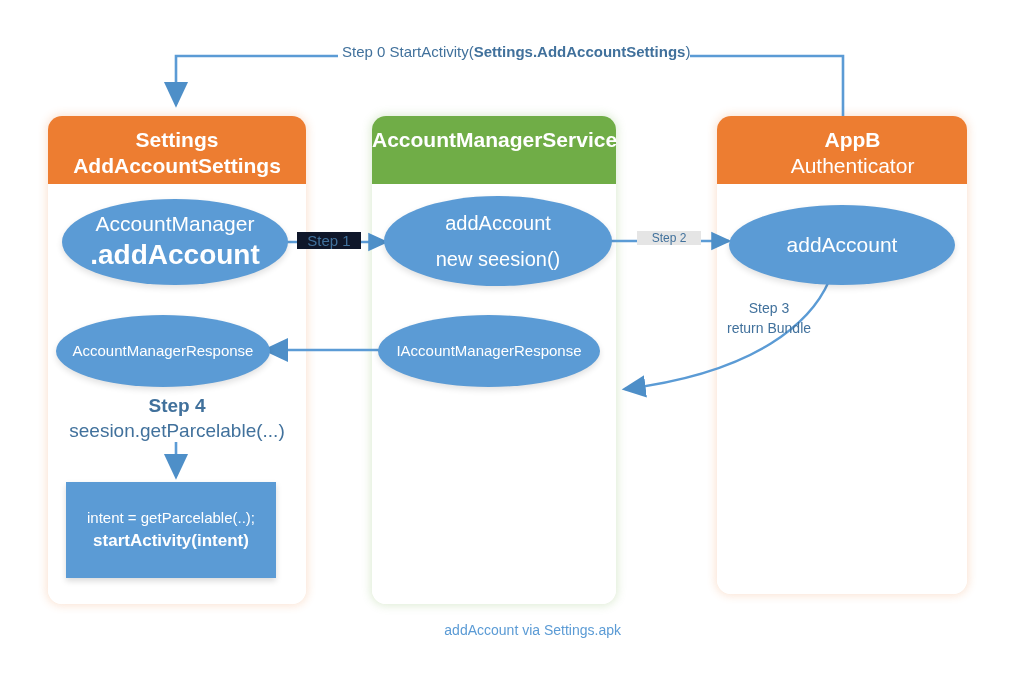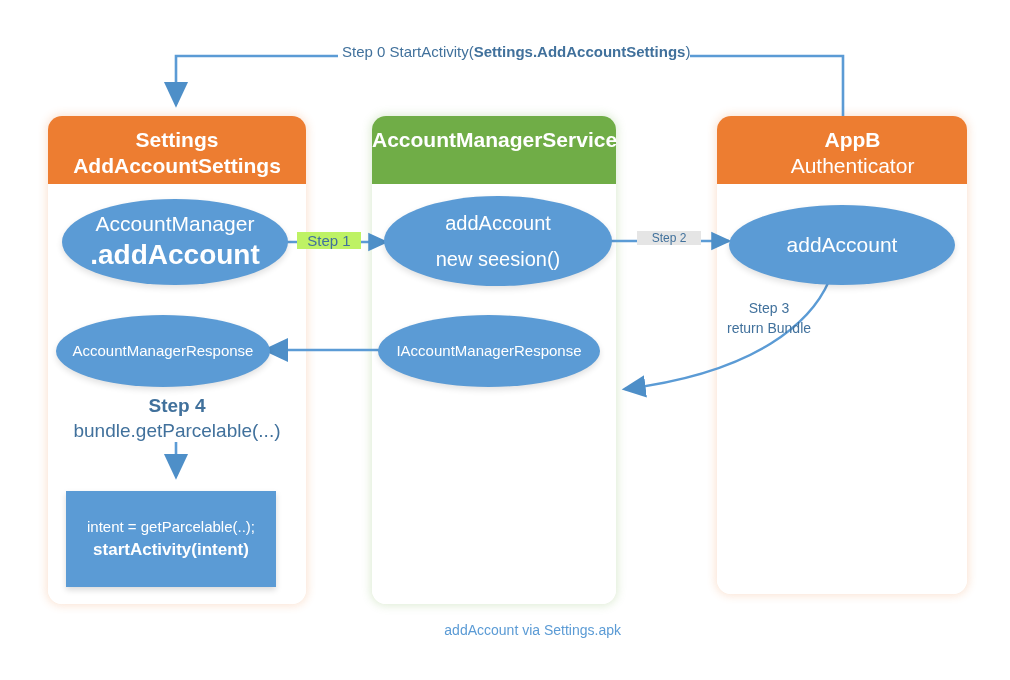--- a/index.html
+++ b/index.html
@@ -62,21 +62,20 @@
     position:absolute;
     background:#5B9BD5;
     color:#ffffff;
     display:flex;
     flex-direction:column;
     align-items:center;
     justify-content:center;
     text-align:left;
     box-shadow:0 3px 6px rgba(0,0,0,0.15);
     box-sizing:border-box;
-    margin-top:9px;
   }
   .rectnode .r1{font-size:15px;line-height:1.45;}
   .rectnode .r2{font-size:17px;font-weight:bold;line-height:1.45;}
 
   
   .lbl{
     position:absolute;
     color:#41719C;
     text-align:center;
     white-space:nowrap;
@@ -161,32 +160,32 @@
   </div>
 
   <div class="ellipse" style="left:56px;top:315px;width:214px;height:72px;">
     <div class="ln" style="font-size:15px;">AccountManagerResponse</div>
   </div>
 
   <div class="ellipse" style="left:378px;top:315px;width:222px;height:72px;">
     <div class="ln" style="font-size:15px;">IAccountManagerResponse</div>
   </div>
 
-  <div class="lbl" style="left:297px;top:232px;width:64px;font-size:15px;background:#bef264;">Step 1</div>
+  <div class="lbl" style="left:297px;top:232px;width:64px;font-size:15px;background:#0f172a;">Step 1</div>
 
   <div class="lbl" style="left:637px;top:231px;width:64px;font-size:12px;background:#e5e5e5;">Step 2</div>
 
   <div class="lbl" style="left:694px;top:299px;width:150px;font-size:14px;line-height:1.42;">
     <div>Step 3</div>
     <div>return Bundle</div>
   </div>
 
   <div class="lbl" style="left:46px;top:393px;width:262px;line-height:1.34;">
     <div style="font-size:19px;font-weight:bold;">Step 4</div>
-    <div style="font-size:19px;">bundle.getParcelable(...)</div>
+    <div style="font-size:19px;">seesion.getParcelable(...)</div>
   </div>
 
   <div class="rectnode" style="left:66px;top:482px;width:210px;height:96px;">
     <div class="r1">intent = getParcelable(..);</div>
     <div class="r2">startActivity(intent)</div>
   </div>
 
   <div class="caption" style="left:369px;top:622px;width:252px;">addAccount via Settings.apk</div>
 
 </div>

